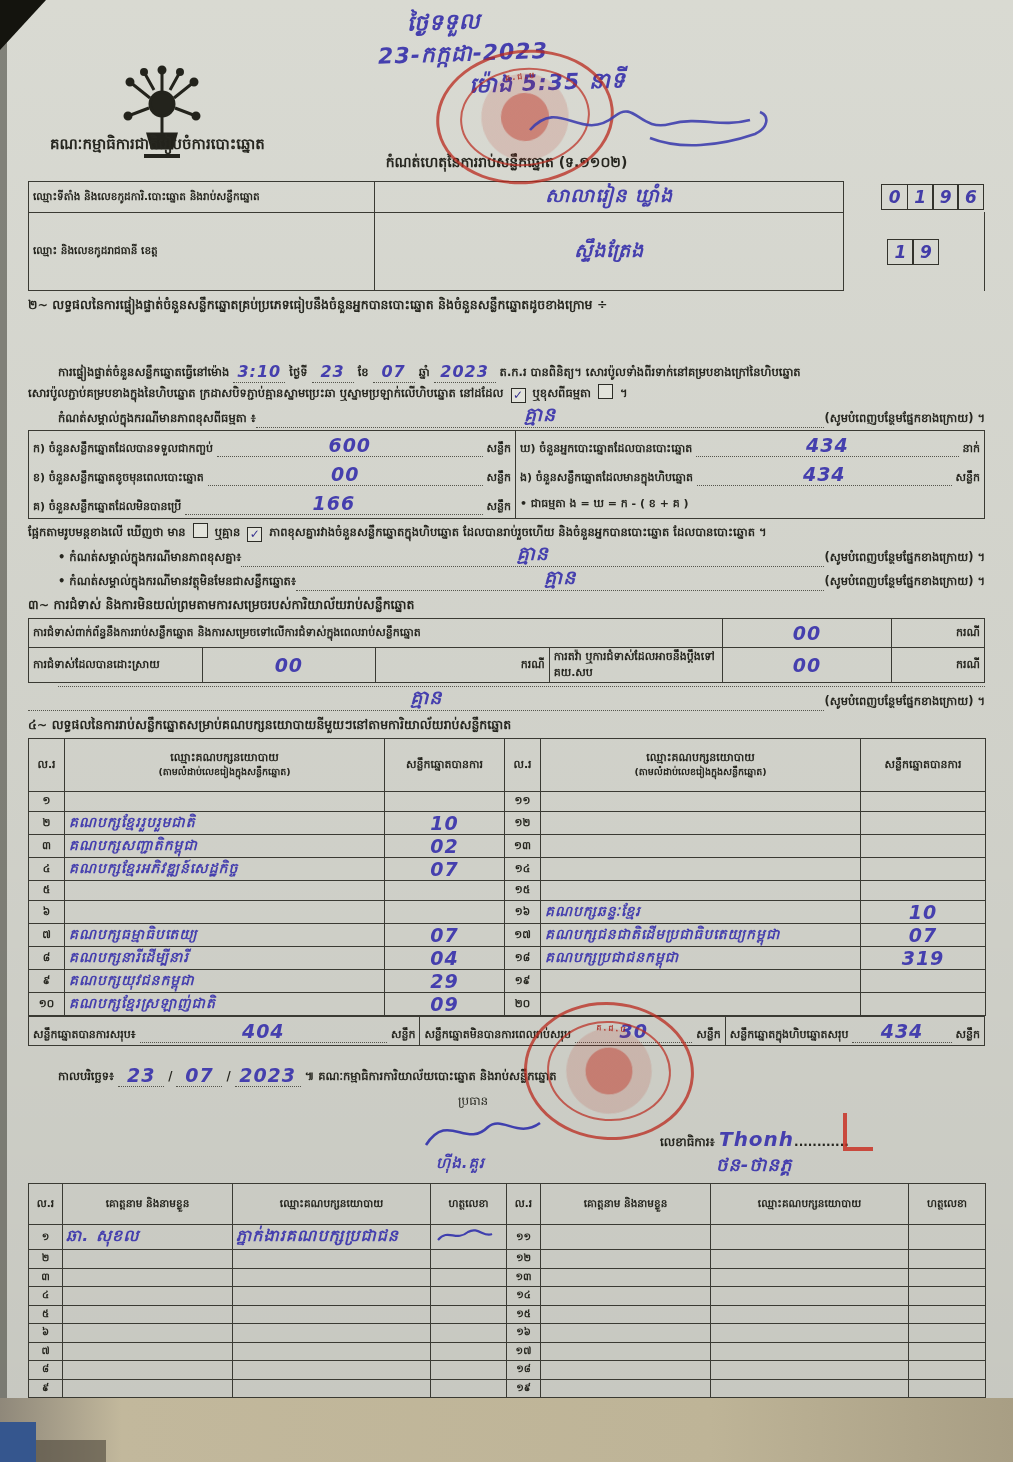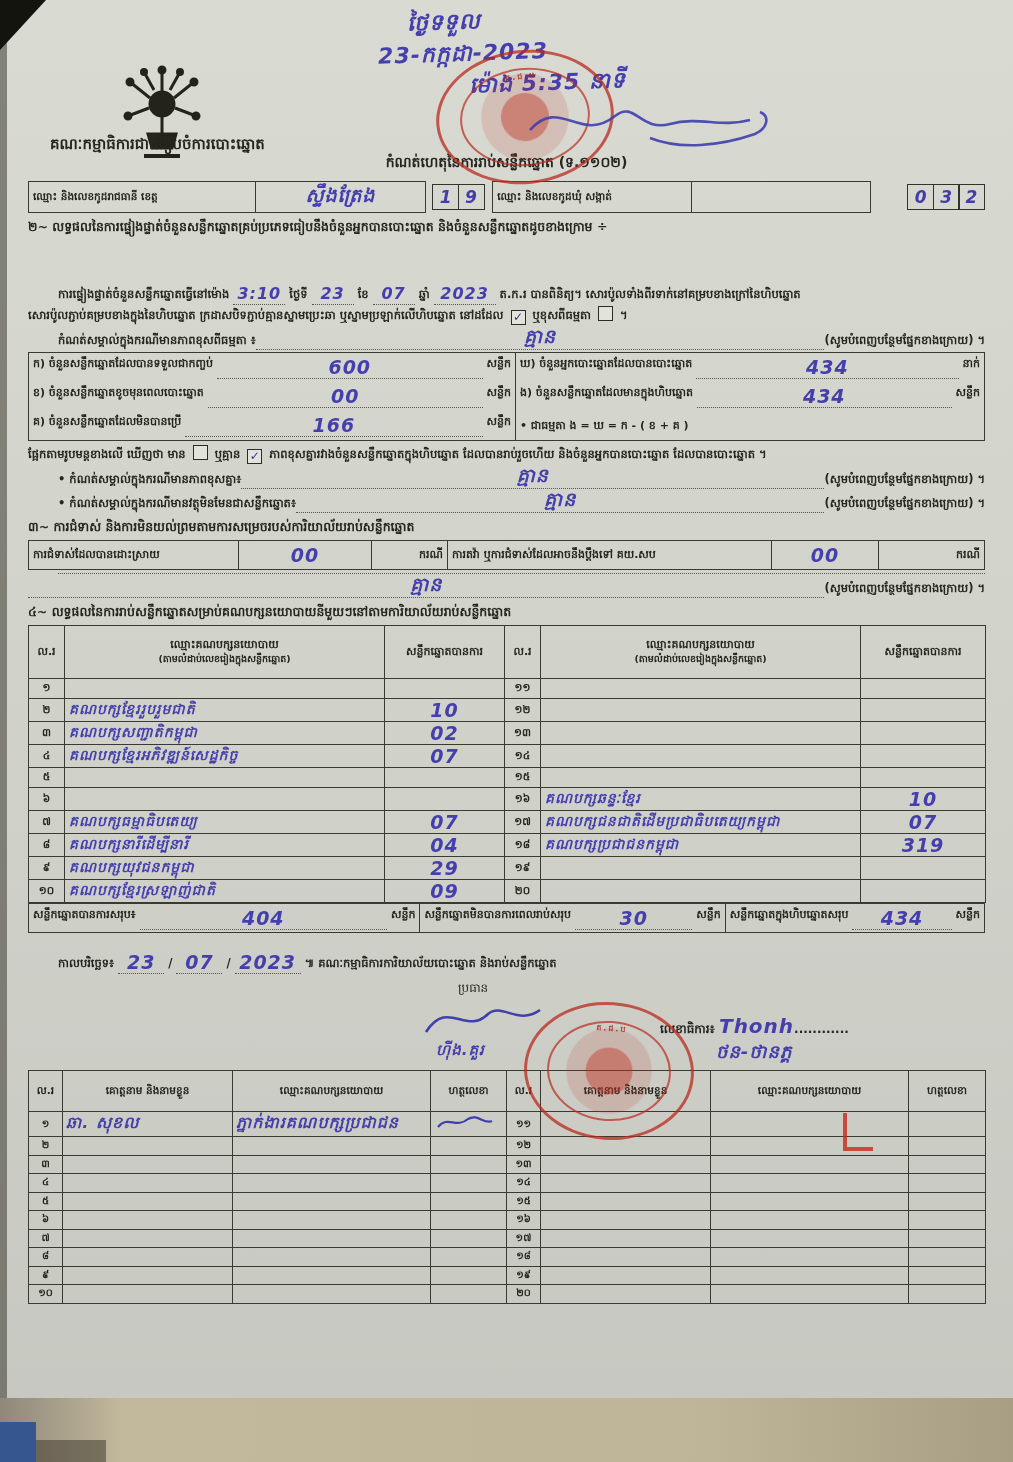--- a/index.html
+++ b/index.html
@@ -51,21 +51,21 @@
   .leader{flex:1;border-bottom:1.4px dotted #55554c;text-align:center;}
   .flexline{display:flex;align-items:flex-end;font-size:11.5px;font-weight:bold;line-height:20px;}
 
   
   .s1 td{height:26px;}
   .s1 .lbl{font-size:10.5px;}
   
   .s2t td{height:27px;border:none;font-size:11px;}
   .s2t{border:1.5px solid #3a3a33;}
   .s2t .half{border-right:1.5px solid #3a3a33;}
-  .cell-flex{display:flex;gap:4px;}
+  .cell-flex{display:flex;align-items:flex-end;gap:4px;}
   
   .s3 td{height:26px;}
   
   .s4 th{height:50px;font-size:11px;}
   .s4 td{height:19px;padding:0 4px;}
   .s4 .no{text-align:center;font-size:10.5px;}
   .s4 .val{text-align:center;}
   .sub{font-size:9.5px;font-weight:bold;}
   .tot td{height:26px;font-size:11px;}
   .hw-name{font-size:14px;white-space:nowrap;}
@@ -117,20 +117,29 @@
     <div class="tx">គ.ជ.ប</div>
   </div>
   <svg class="sig-svg" style="left:520px;top:86px;" width="260" height="70">
     <path d="M10 44 C40 10 60 58 95 30 C115 14 120 46 150 38 C180 30 200 42 230 34 M130 52 C160 64 200 60 235 48 C248 42 250 30 240 26" stroke="#3f3fae" stroke-width="2.6" fill="none" opacity="0.9"></path>
   </svg>
 
   <div class="content">
 
     <table class="s1">
       <tbody>
+          <tr>
+        <td class="lbl" style="width:36%">ឈ្មោះទីតាំង និងលេខកូដការិ.បោះឆ្នោត និងរាប់សន្លឹកឆ្នោត</td>
+        <td style="width:49%;text-align:center">
+          <span class="hw hw-big">សាលារៀន ឃ្លាំង</span>
+        </td>
+        <td style="width:15%;border:none;text-align:right;padding:0">
+          <span class="digit">0</span><span class="digit">1</span><span class="digit">9</span><span class="digit">6</span>
+        </td>
+      </tr>
       <tr>
         <td class="lbl" style="width:23%">ឈ្មោះ និងលេខកូដរាជធានី ខេត្ត</td>
         <td style="width:17%;text-align:center">
           <span class="hw hw-big">ស្ទឹងត្រែង</span>
         </td>
         <td style="width:7%;padding:0;text-align:center;border:none">
           <span class="digit">1</span><span class="digit">9</span>
         </td>
         <td class="lbl" style="width:20%">ឈ្មោះ និងលេខកូដឃុំ សង្កាត់</td>
         <td style="width:18%;text-align:center">
@@ -229,20 +238,25 @@
     </div>
     <div class="flexline indent">
       <span>• កំណត់សម្គាល់ក្នុងករណីមានវត្ថុមិនមែនជាសន្លឹកឆ្នោត៖</span>
       <span class="leader"><span class="hw hw-big">គ្មាន</span></span>
       <span>(សូមបំពេញបន្ថែមផ្នែកខាងក្រោយ) ។</span>
     </div>
 
     <div class="sec-h" style="margin-top:6px">៣~ ការជំទាស់ និងការមិនយល់ព្រមតាមការសម្រេចរបស់ការិយាល័យរាប់សន្លឹកឆ្នោត</div>
     <table class="s3">
       <tbody>
+          <tr>
+        <td colspan="4" style="width:74%">ការជំទាស់ពាក់ព័ន្ធនឹងការរាប់សន្លឹកឆ្នោត និងការសម្រេចទៅលើការជំទាស់ក្នុងពេលរាប់សន្លឹកឆ្នោត</td>
+        <td style="width:17%;text-align:center"><span class="hw hw-big">00</span></td>
+        <td style="width:9%;text-align:right">ករណី</td>
+      </tr>
       <tr>
         <td style="width:21%">ការជំទាស់ដែលបានដោះស្រាយ</td>
         <td style="width:13%;text-align:center"><span class="hw hw-big">00</span></td>
         <td style="width:7%;text-align:right">ករណី</td>
         <td style="width:33%">ការតវ៉ា ឬការជំទាស់ដែលអាចនឹងប្ដឹងទៅ គយ.សប</td>
         <td style="text-align:center"><span class="hw hw-big">00</span></td>
         <td style="text-align:right">ករណី</td>
       </tr>
     </tbody>
       </table>

